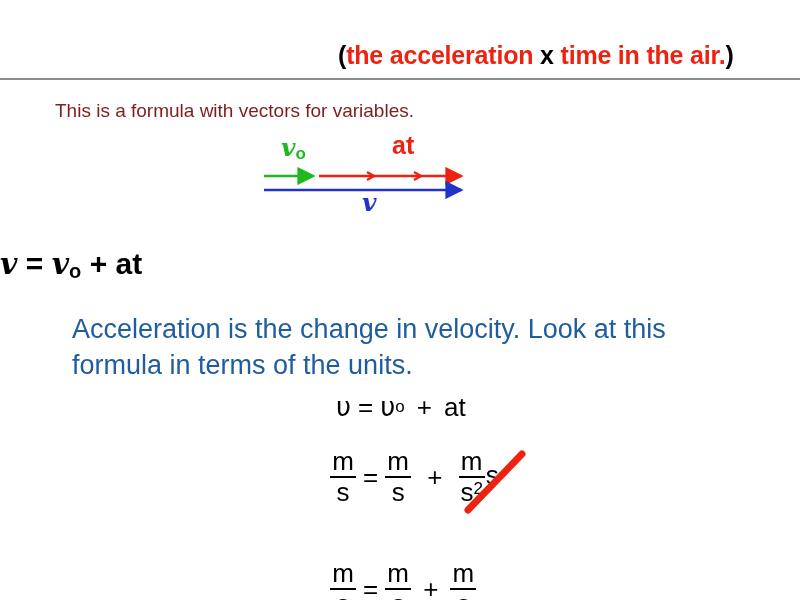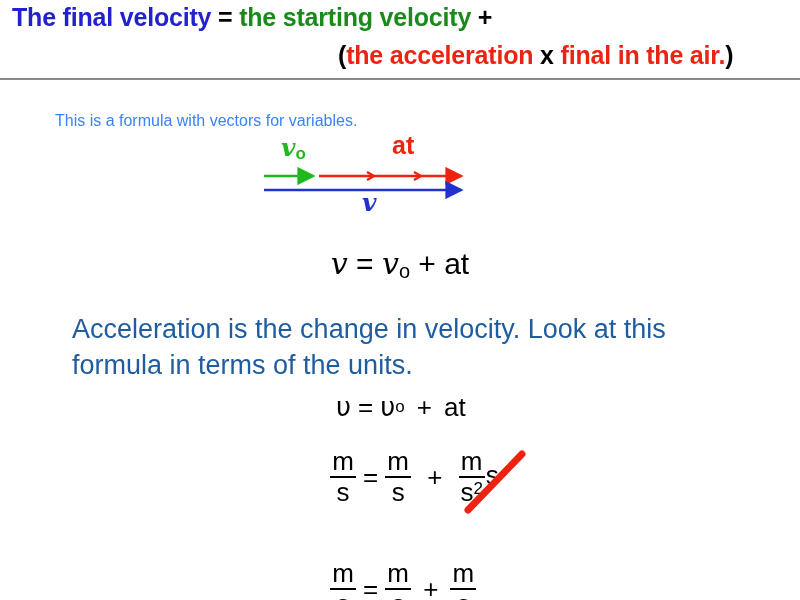--- a/index.html
+++ b/index.html
@@ -41,23 +41,23 @@
     position: absolute;
     left: 0; top: 78px;
     width: 800px;
     height: 2px;
     background: #8a8a8a;
   }
 
   
   #intro-text {
     position: absolute;
-    left: 55px; top: 112px;
-    font-size: 16px;
-    color: #3b82f6;
+    left: 55px; top: 100px;
+    font-size: 19px;
+    color: #7f1d1d;
     white-space: nowrap;
   }
 
   
   #vector-diagram {
     position: absolute;
     left: 255px; top: 133px;
     width: 240px;
     height: 95px;
   }
@@ -86,23 +86,23 @@
   #vector-svg {
     position: absolute;
     left: 0; top: 31px;
   }
 
   
   #main-formula {
     position: absolute;
     left: 0; top: 246px;
     width: 800px;
-    text-align: center;
+    text-align: left;
     font-size: 30px;
-    font-weight: normal;
+    font-weight: bold;
     color: #000000;
   }
   .mf-sym {
     font-family: "DejaVu Serif", serif;
     font-style: italic;
   }
   .mf-sub {
     font-size: 20px;
     font-family: "Liberation Sans", sans-serif;
     font-style: normal;
@@ -205,26 +205,23 @@
     left: 2px;
     top: -8px;
     pointer-events: none;
   }
 </style>
 </head>
 <body>
 
 <div id="header">
 
-  <div class="hdr-line" id="hdr-line-1">
-    <span class="c-blue">The final velocity</span><span class="c-black"> = </span><span class="c-green">the starting velocity</span><span class="c-black"> +</span>
-  </div>
 
   <div class="hdr-line" id="hdr-line-2">
-    <span class="c-black">(</span><span class="c-red">the acceleration</span><span class="c-black"> x </span><span class="c-red">final in the air.</span><span class="c-black">)</span>
+    <span class="c-black">(</span><span class="c-red">the acceleration</span><span class="c-black"> x </span><span class="c-red">time in the air.</span><span class="c-black">)</span>
   </div>
 
   <div id="header-divider"></div>
 </div>
 
 <div id="intro-text">This is a formula with vectors for variables.</div>
 
 <div id="vector-diagram">
 
   <div class="vec-label" id="label-v0"><span class="vec-sym">v</span><span class="vec-sub">o</span></div>

